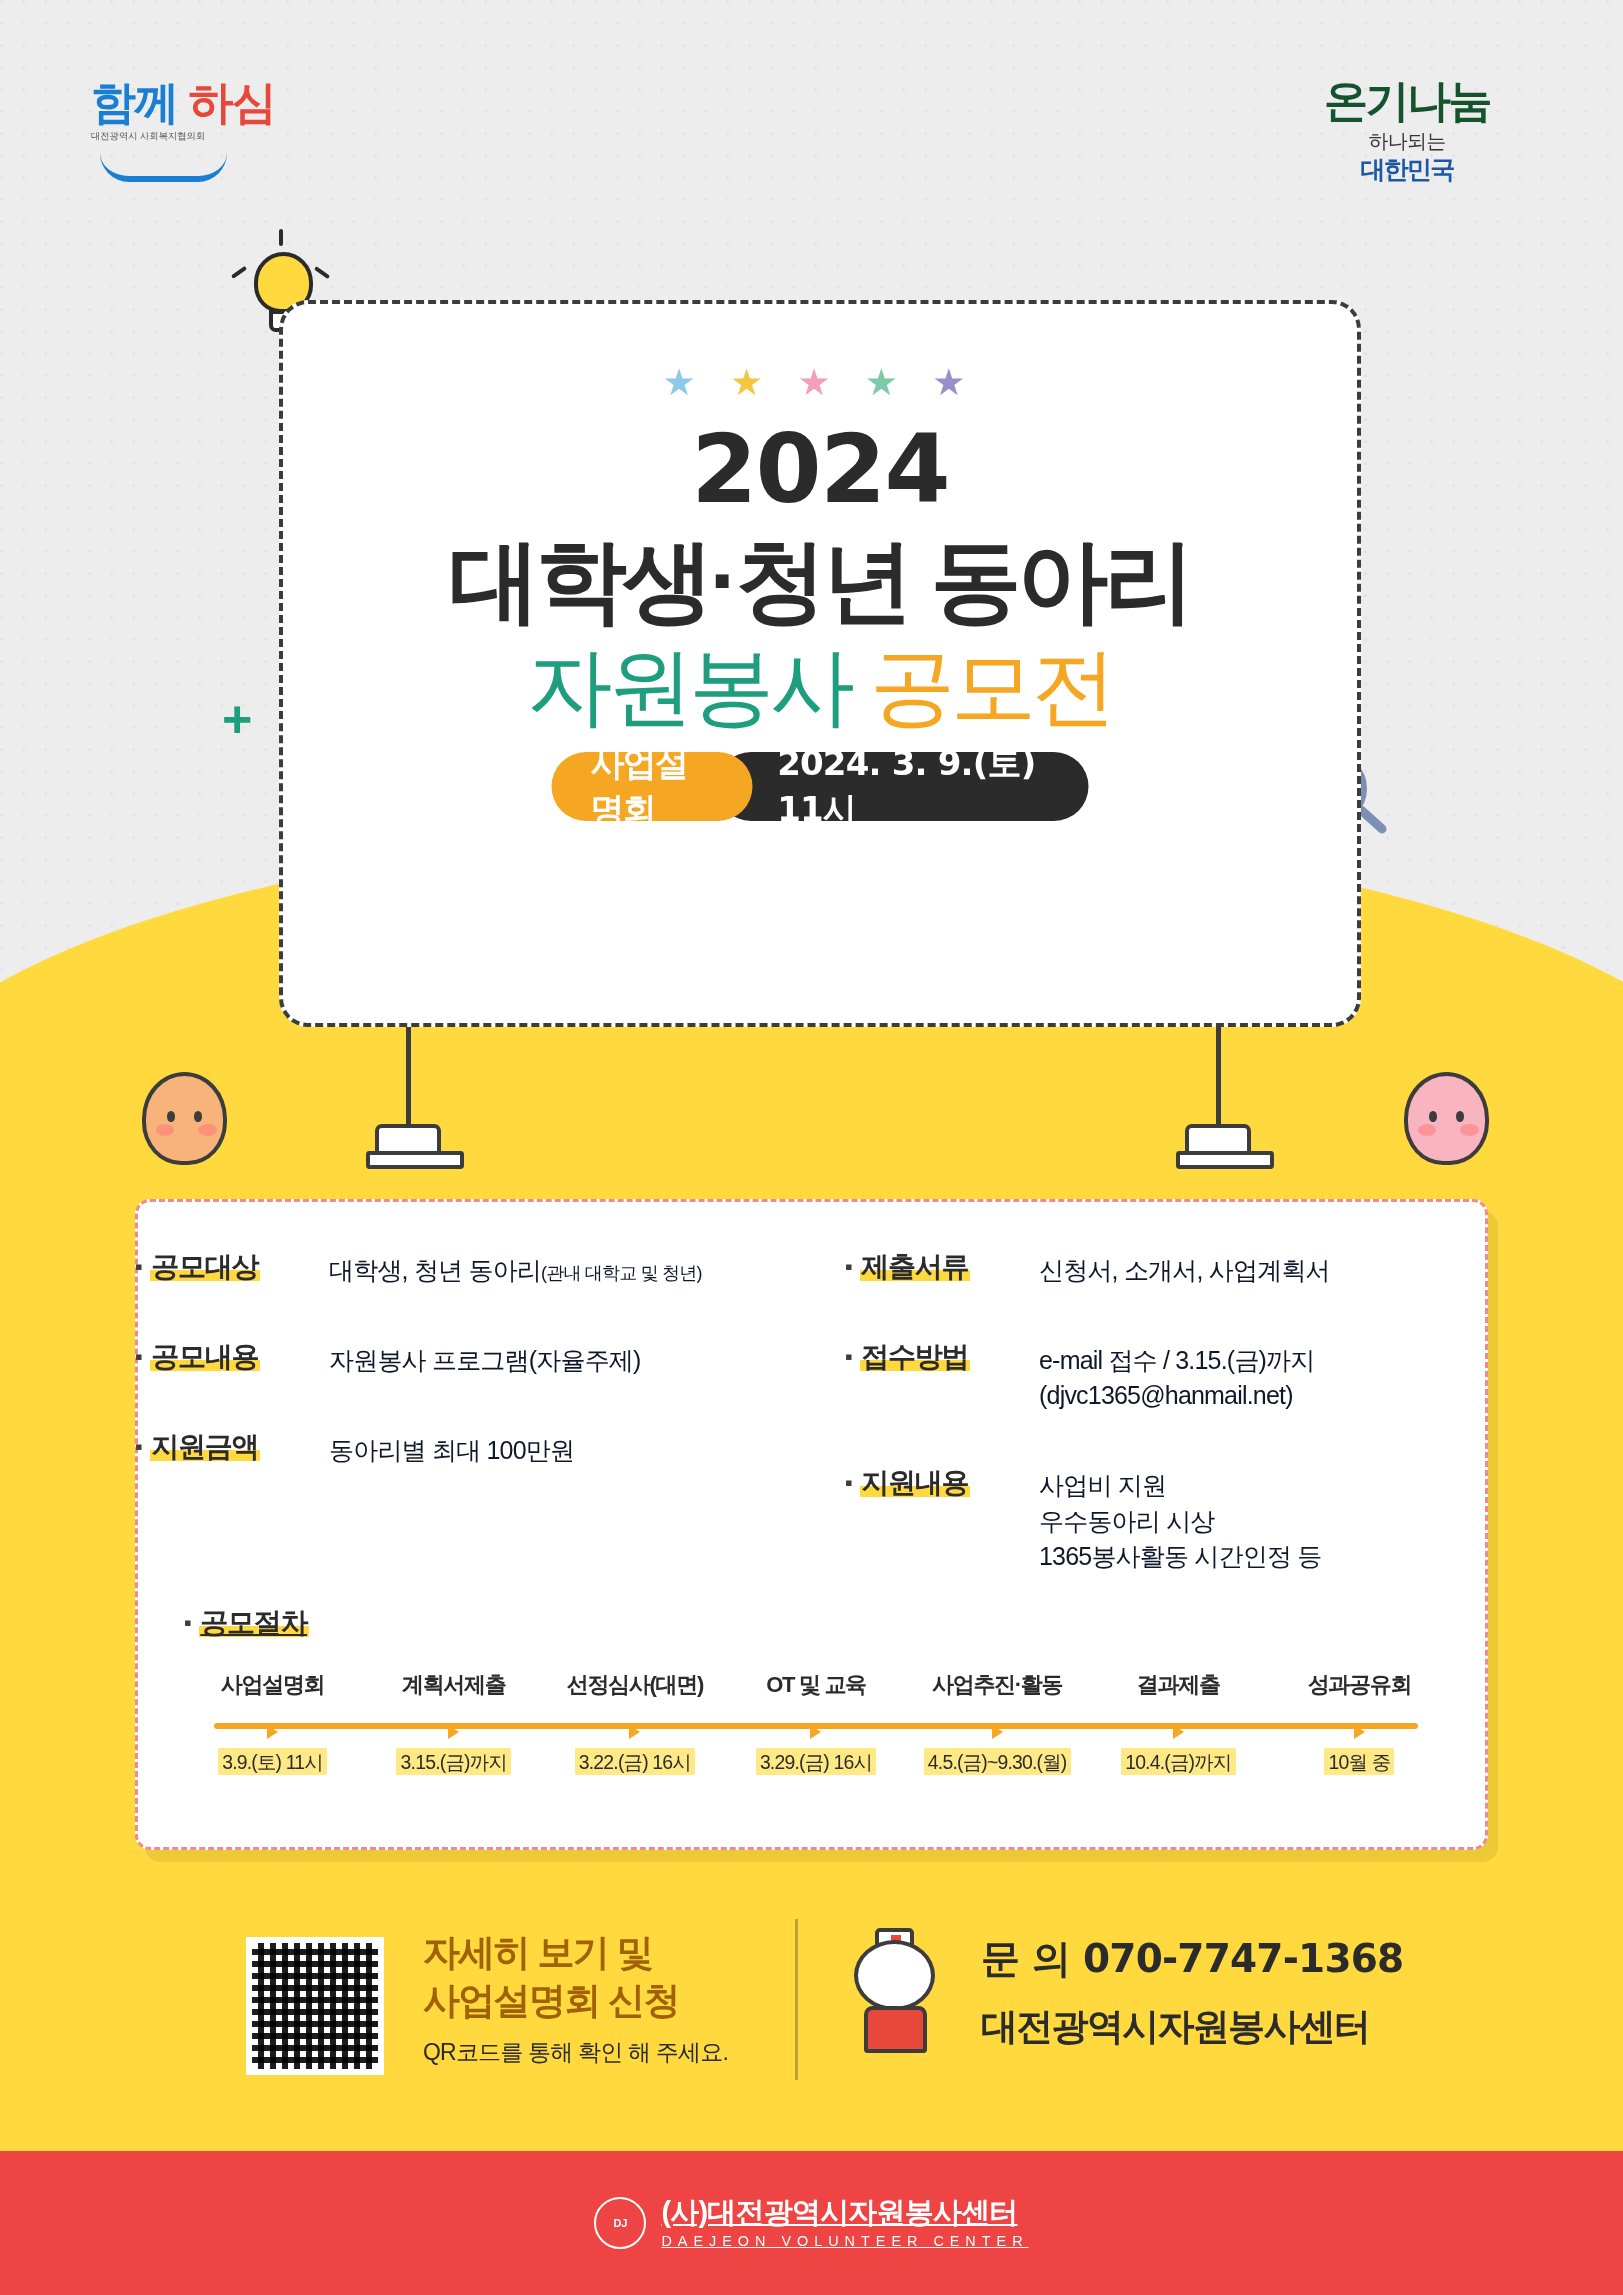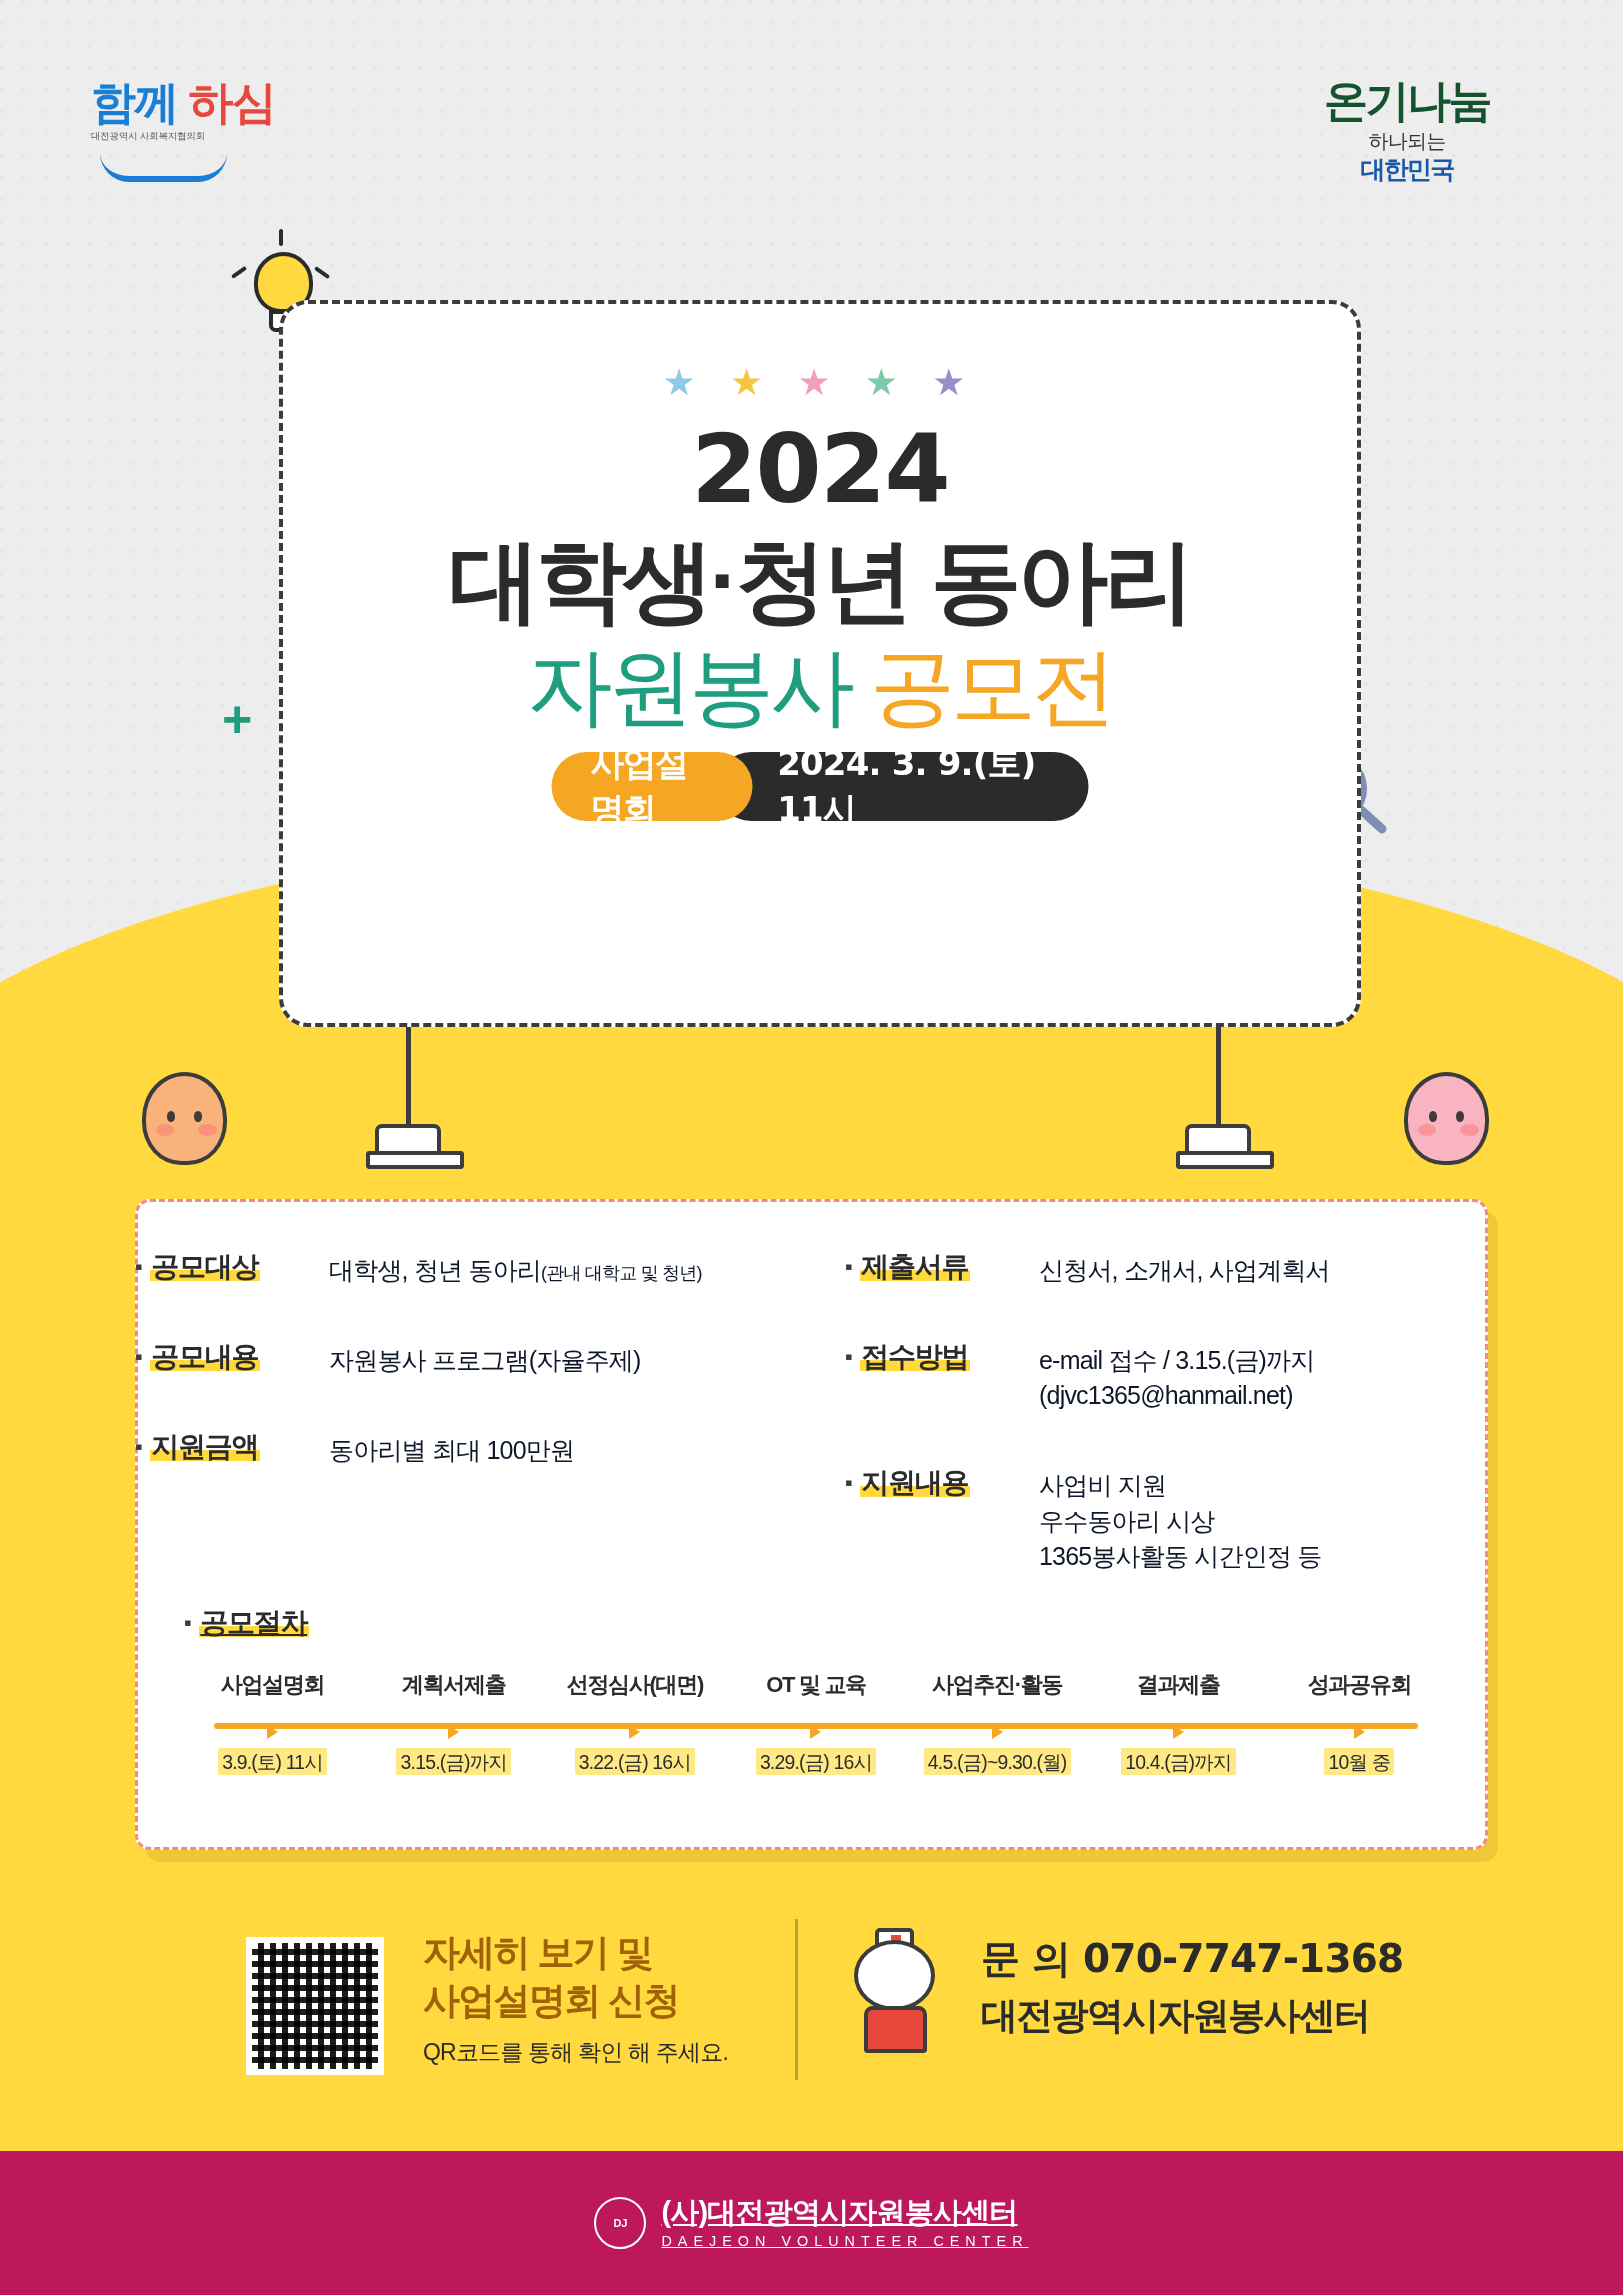--- a/index.html
+++ b/index.html
@@ -46,21 +46,21 @@
     width: 1962px; height: 1015px;
     background: #ffe264;
     border-radius: 50% 50% 0 0 / 30% 30% 0 0;
     opacity: 0.55;
   }
   
   .footer-bar {
     position: absolute;
     left: 0; bottom: 0;
     width: 1623px; height: 144px;
-    background: #be185d;
+    background: #ef4444;
     display: flex;
     align-items: center;
     justify-content: center;
     gap: 15px;
   }
   .footer-logo {
     width: 52px; height: 52px;
     border-radius: 50%;
     border: 2.5px solid #ffffff;
     display: flex; align-items: center; justify-content: center;
@@ -279,21 +279,21 @@
   .cta-text .l3 { font-size: 23px; color: #2b2b2b; margin-top: 12px; letter-spacing: -0.8px;}
   .divider {
     position: absolute; left: 795px; top: 1919px; width: 2.5px; height: 161px;
     background: rgba(60,60,60,0.35);
   }
   .contact { position: absolute; left: 981px; top: 1932px; }
   .contact .c1 {
     font-size: 39px; font-weight: bold; color: #2b2b2b; letter-spacing: -0.8px;
     font-family: "DejaVu Sans", sans-serif;
   }
-  .contact .c2 { font-size: 37px; font-weight: bold; color: #2b2b2b; letter-spacing: -1.7px; margin-top: 5px;}
+  .contact .c2 { font-size: 37px; font-weight: bold; color: #2b2b2b; letter-spacing: -1.7px; margin-top: 16px;}
   .nurse {
     position: absolute; left: 845px; top: 1928px;
     width: 101px; height: 127px;
   }
   .nurse .head {
     position: absolute; left: 8.5px; top: 12px; width: 81px; height: 71px;
     background: #fff; border: 4.2px solid #3c3c3c; border-radius: 50%;
   }
   .nurse .cap {
     position: absolute; left: 30px; top: 0px; width: 39px; height: 25px;

